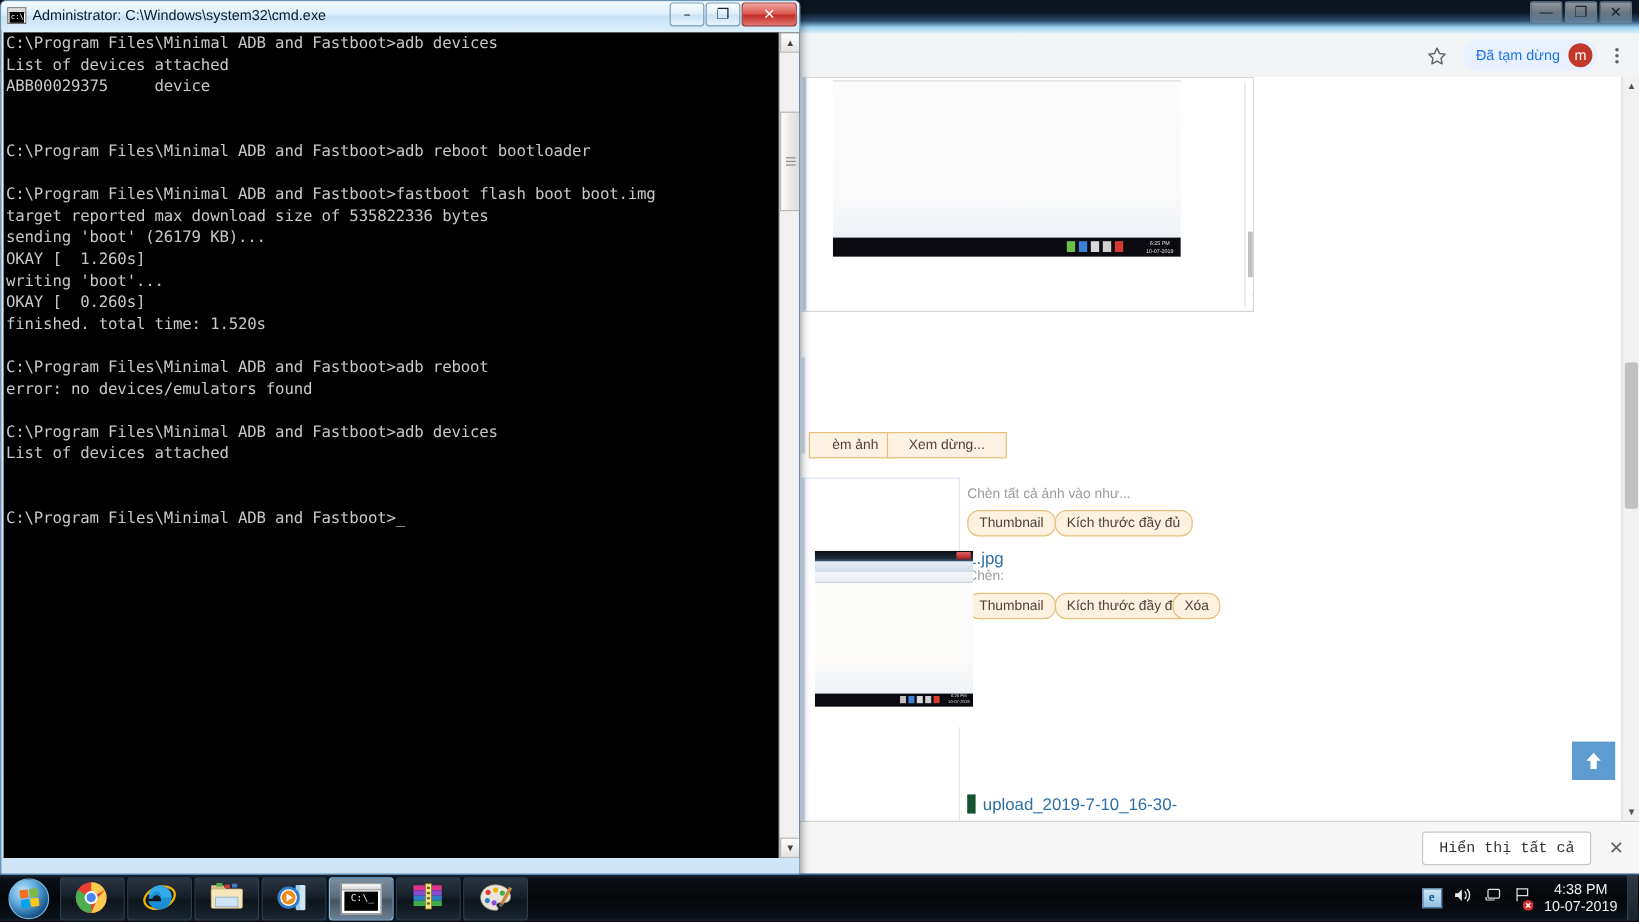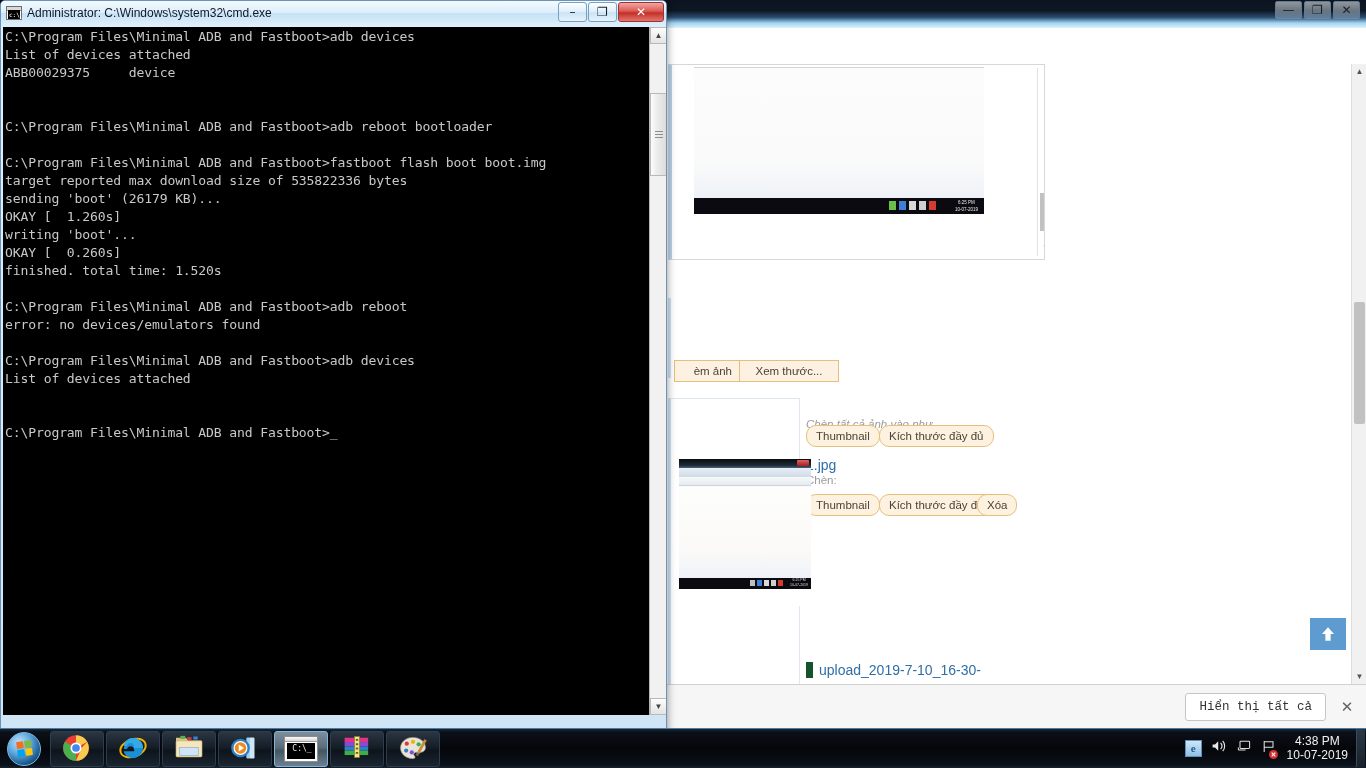--- a/index.html
+++ b/index.html
@@ -263,20 +263,36 @@
   <div id="chrome-window">
 
     <div id="chrome-tabstrip">
       <div id="chrome-winbtns">
         <div class="cwbtn">—</div>
         <div class="cwbtn">❐</div>
         <div class="cwbtn close">✕</div>
       </div>
     </div>
 
+    <div id="chrome-toolbar">
+      <div id="bookmark-star">
+        <svg width="17" height="17" viewBox="0 0 24 24" fill="none" stroke="#5f6368" stroke-width="1.7" stroke-linejoin="round">
+          <polygon points="12,3 14.9,9.2 21.6,10 16.8,14.8 18,21.4 12,18.2 6,21.4 7.2,14.8 2.4,10 9.1,9.2"></polygon>
+        </svg>
+      </div>
+      <div id="profile-pill">
+        <span class="ptext">Đã tạm dừng</span>
+        <span id="profile-avatar">m</span>
+      </div>
+      <div id="chrome-menu">
+        <i></i>
+          <i></i>
+          <i></i>
+      </div>
+    </div>
 
     <div id="page-viewport">
 
       <div style="position:absolute;left:8px;top:0;width:377px;height:196px;border:1px solid #d7d7d7;background:#fff;overflow:hidden;">
         <div class="post-left-rule" style="left:0;top:0;bottom:0;background:#b9d3ea;"></div>
 
         <div id="embed-shot-1">
           <div class="body"></div>
           <div class="taskbar">
             <div class="tb-icons">
@@ -296,23 +312,23 @@
 
         <div id="embed1-scroll">
           <div class="thumb"></div>
           <div class="arrow">▼</div>
         </div>
       </div>
 
       <div style="position:absolute;left:8px;top:234px;width:377px;height:80px;border-left:3px solid #cfe2f3;background:#fff;"></div>
 
       <div class="btn-orange sq" style="position:absolute;left:14px;top:296px;width:68px;text-align:right;">èm ảnh</div>
-      <div class="btn-orange sq" style="position:absolute;left:79px;top:296px;width:100px;text-align:center;">Xem thước...</div>
-
-      <div style="position:absolute;left:146px;top:354px;font-style:italic;" class="gray-label">Chèn tất cả ảnh vào như...</div>
+      <div class="btn-orange sq" style="position:absolute;left:79px;top:296px;width:100px;text-align:center;">Xem dừng...</div>
+
+      <div style="position:absolute;left:146px;top:342px;" class="gray-label">Chèn tất cả ảnh vào như...</div>
       <div class="btn-orange" style="position:absolute;left:146px;top:361px;border-radius:10px;">Thumbnail</div>
       <div class="btn-orange" style="position:absolute;left:219px;top:361px;border-radius:10px;">Kích thước đầy đủ</div>
 
       <div class="link-blue" style="position:absolute;left:146px;top:393px;">1.jpg</div>
       <div class="gray-label" style="position:absolute;left:146px;top:410px;">Chèn:</div>
       <div class="btn-orange" style="position:absolute;left:146px;top:430px;border-radius:10px;">Thumbnail</div>
       <div class="btn-orange" style="position:absolute;left:219px;top:430px;border-radius:10px;">Kích thước đầy đủ</div>
       <div class="btn-orange" style="position:absolute;left:317px;top:430px;border-radius:10px;">Xóa</div>
 
       <div style="position:absolute;left:8px;top:334px;width:132px;height:320px;border:1px solid #dfe7ef;background:#fff;border-left:3px solid #cfe2f3;">

